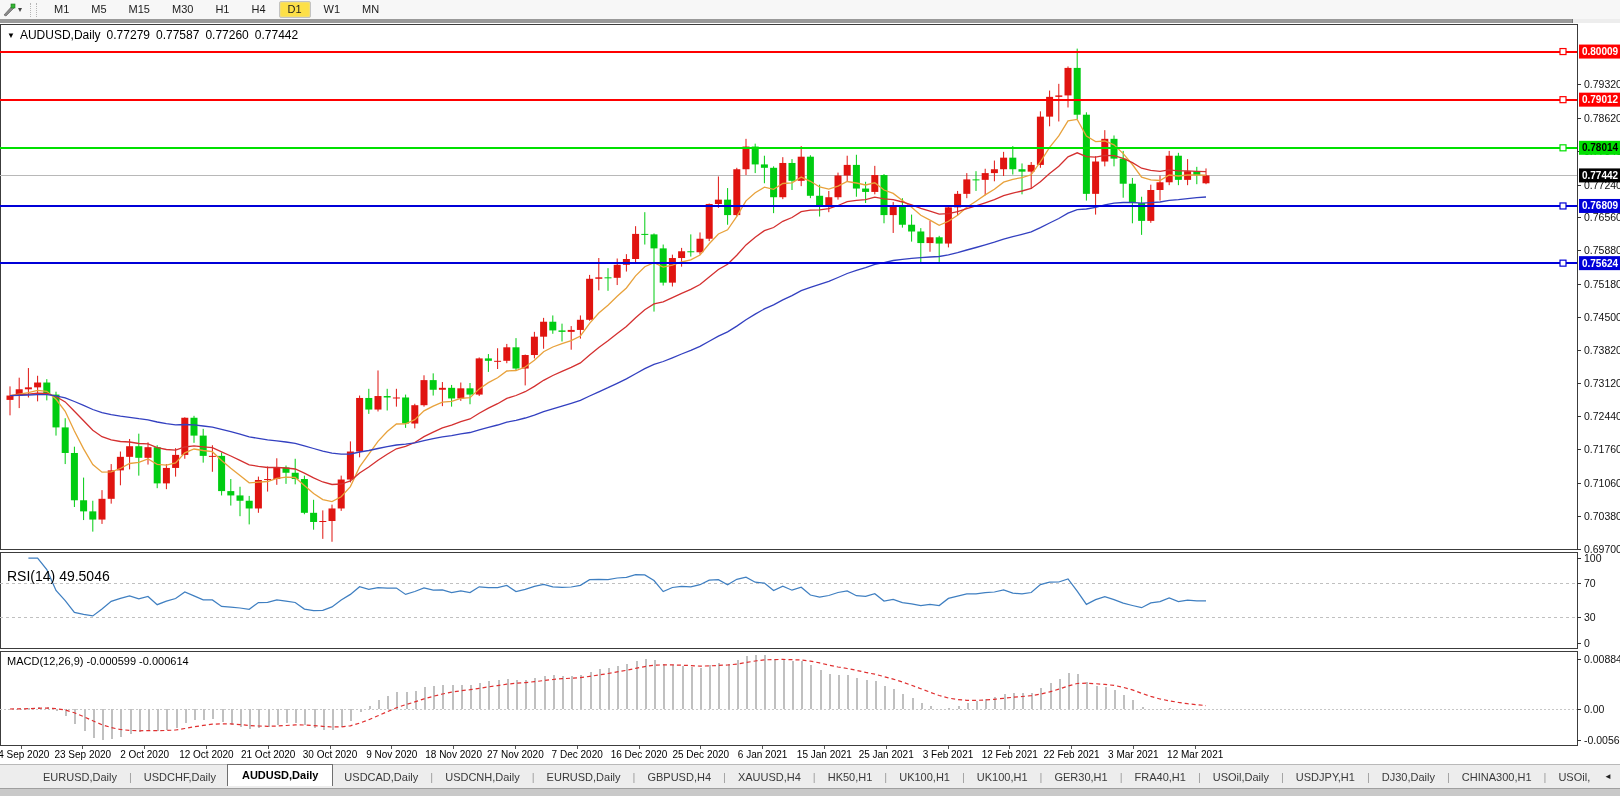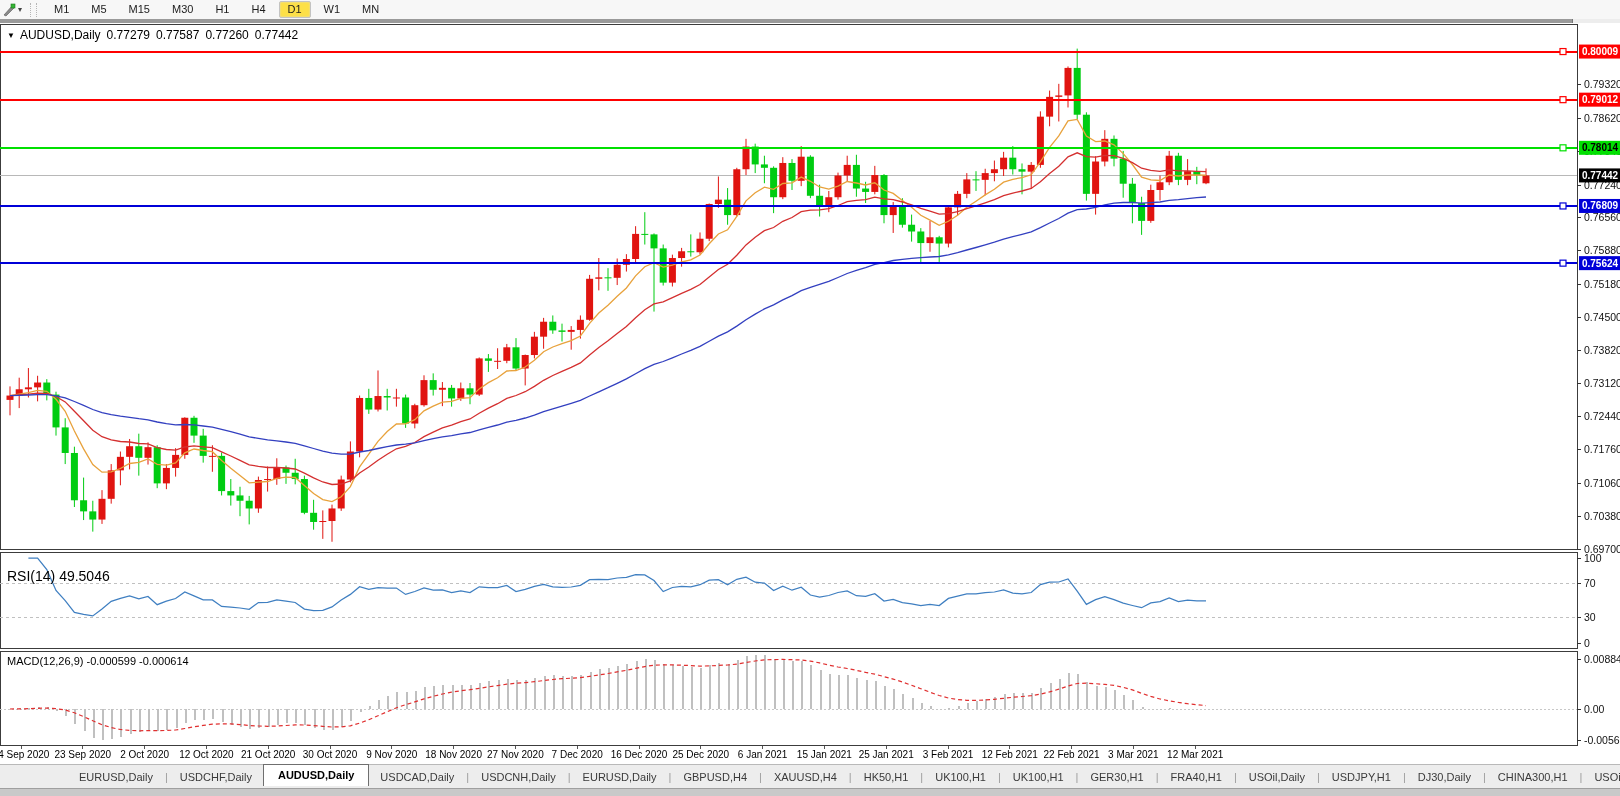--- a/index.html
+++ b/index.html
@@ -32,21 +32,21 @@
   #chart-title .num{margin-left:6px;}
   #rsi-label{top:568px;left:7px;font-size:14px;}
   #macd-label{top:655px;left:7px;font-size:11px;}
   
   #chart-svg{position:absolute;top:0;left:0;z-index:1;}
   
   #tabbar{
     position:absolute;top:764px;left:0;width:1620px;height:24px;
     background:#ededed;border-top:1px solid #b9b9b9;
     display:flex;align-items:center;font-size:11px;color:#3a3a3a;z-index:5;
-    padding-left:68px;box-sizing:border-box;
+    padding-left:32px;box-sizing:border-box;
   }
   .tab{padding:3px 11px;cursor:pointer;white-space:nowrap;}
   .tab.active{
     background:#ffffff;border:1px solid #6f6f6f;border-bottom:none;
     font-weight:bold;color:#000;padding:4px 14px 5px 14px;margin-top:-4px;
   }
   .tabsep{color:#9c9c9c;padding:0 1px;}
   #tab-scrollers{margin-left:auto;display:flex;gap:8px;padding-right:8px;}
   #tab-scrollers span{font-size:8px;color:#222;cursor:pointer;}
   #statusbar{position:absolute;top:788px;left:0;width:1620px;height:8px;

